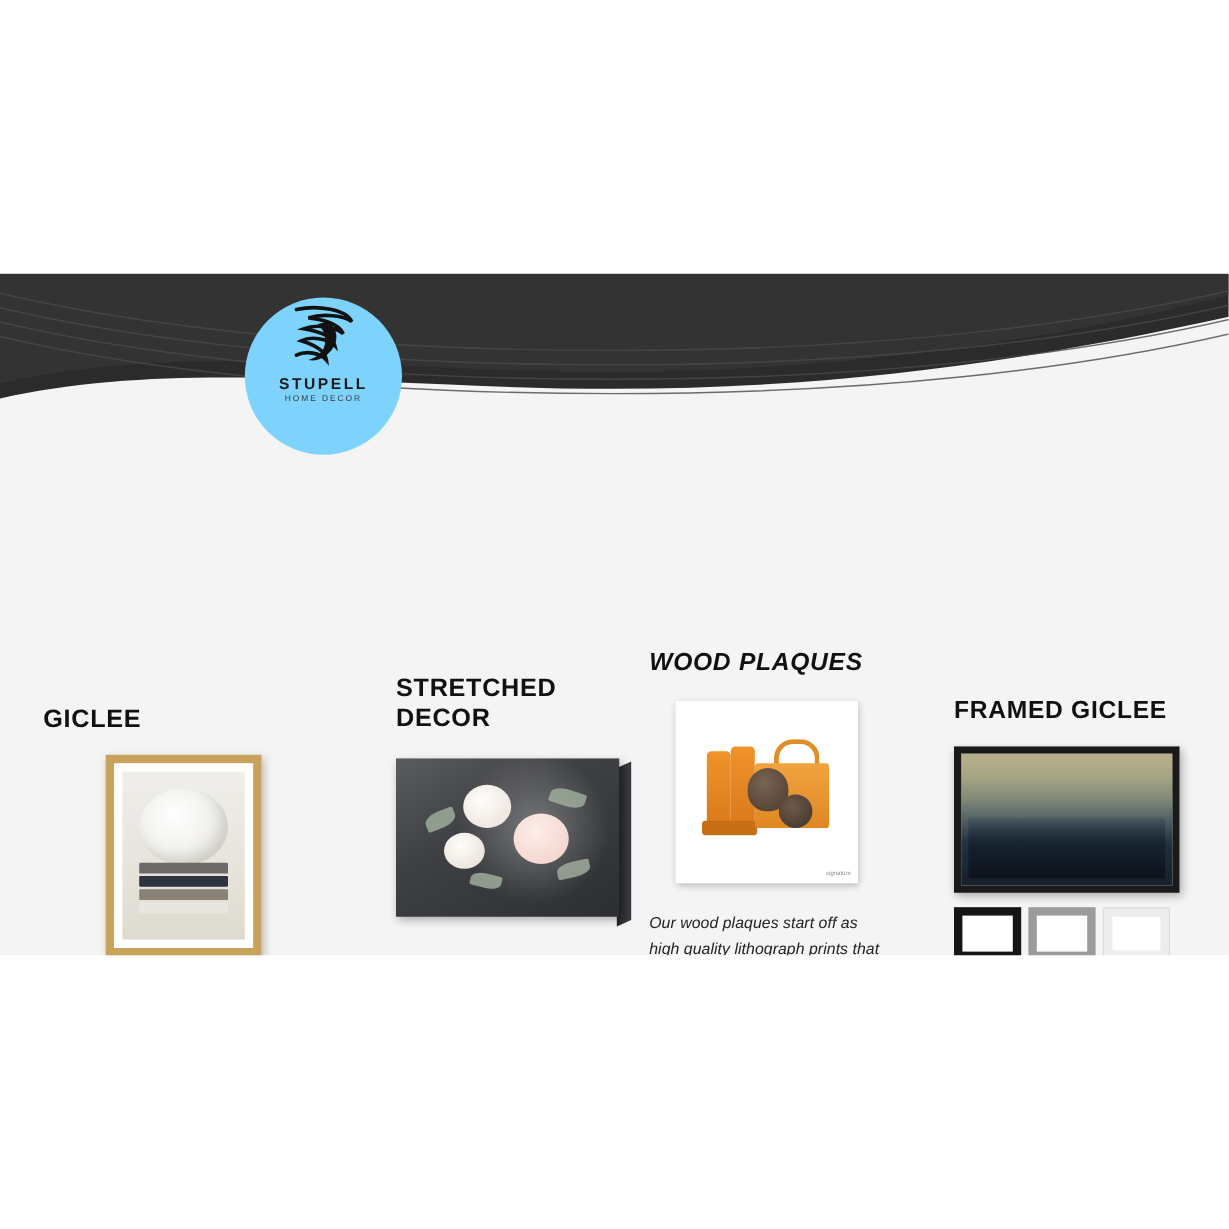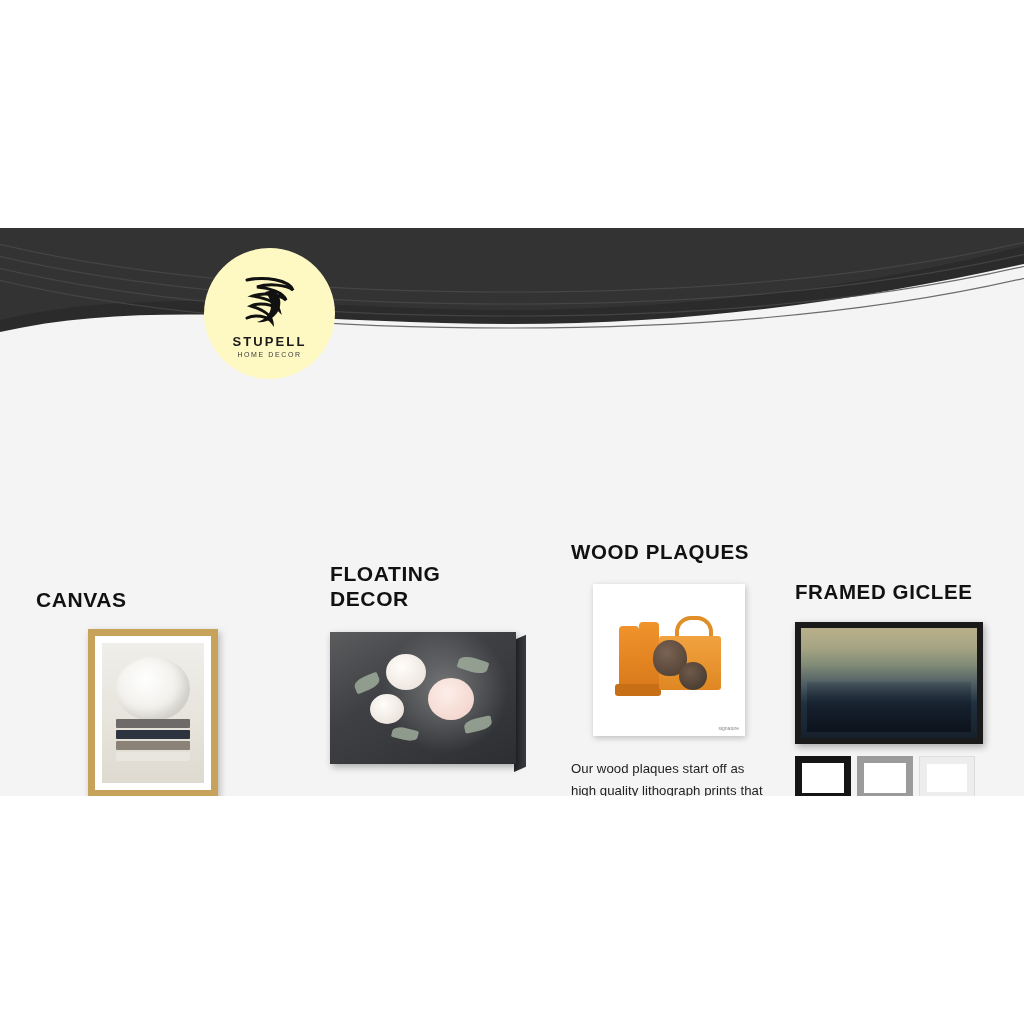--- a/index.html
+++ b/index.html
@@ -41,26 +41,26 @@
   .swoosh svg { display: block; }
 
   
   .logo-circle {
     position: absolute;
     left: 204px;
     top: 248px;
     width: 131px;
     height: 131px;
     border-radius: 50%;
-    background: #fef9c3;
+    background: #7dd3fc;
     z-index: 5;
     display: flex;
     flex-direction: column;
     align-items: center;
-    justify-content: center;
+    justify-content: flex-start;
   }
   .logo-mark {
     width: 62px;
     height: 62px;
     margin-bottom: 2px;
   }
   .logo-name {
     font-size: 13px;
     letter-spacing: 2.1px;
     font-weight: bold;
@@ -185,21 +185,21 @@
     background: #9dab9a;
     opacity: 0.85;
   }
   .lf-a { left: 24px; top: 44px; width: 26px; height: 14px; transform: rotate(-22deg); }
   .lf-b { left: 128px; top: 26px; width: 30px; height: 14px; transform: rotate(18deg); }
   .lf-c { left: 134px; top: 86px; width: 28px; height: 13px; transform: rotate(-12deg); }
   .lf-d { left: 62px; top: 96px; width: 26px; height: 12px; transform: rotate(14deg); }
   #col2 .col-body { margin-top: 20px; width: 200px; }
 
   
-  #col3 { left: 571px; top: 312px; width: 200px; }
+  #col3 { left: 541px; top: 312px; width: 200px; font-style: italic; }
   #col3 .col-title { font-size: 20.5px; }
   .art3-wrap {
     margin-top: 20px;
     margin-left: 22px;
     width: 152px;
     height: 152px;
     background: #ffffff;
     box-shadow: 1px 2px 6px rgba(0,0,0,0.22);
     position: relative;
     overflow: hidden;
@@ -319,21 +319,21 @@
           <path d="M-10,14 C120,46 300,64 512,64 C724,64 900,44 1034,12"></path>
           <path d="M-10,26 C120,58 300,76 512,76 C724,76 900,56 1034,24"></path>
           <path d="M-10,38 C120,70 300,88 512,88 C724,88 900,68 1034,36"></path>
           <path d="M-10,50 C120,82 300,100 512,100 C724,100 900,80 1034,48"></path>
         </g>
       </svg>
     </div>
 
     <div class="col" id="col1">
       <div class="col-title">
-        <div>CANVAS</div>
+        <div>GICLEE</div>
       </div>
 
       <div class="art1-wrap">
         <div class="art1-frame">
           <div class="art1-inner">
             <div class="art1-bouquet"></div>
             <div class="art1-books">
               <i class="b1"></i>
                 <i class="b2"></i>
                 <i class="b3"></i>
@@ -341,21 +341,21 @@
             </div>
 
           </div>
         </div>
       </div>
 
     </div>
 
     <div class="col" id="col2">
       <div class="col-title">
-        <div>FLOATING</div>
+        <div>STRETCHED</div>
         <div>DECOR</div>
       </div>
 
       <div class="art2-wrap">
         <div class="art2-side"></div>
         <div class="art2-face">
           <div class="lf lf-a"></div>
             <div class="lf lf-b"></div>
           <div class="lf lf-c"></div>
             <div class="lf lf-d"></div>

